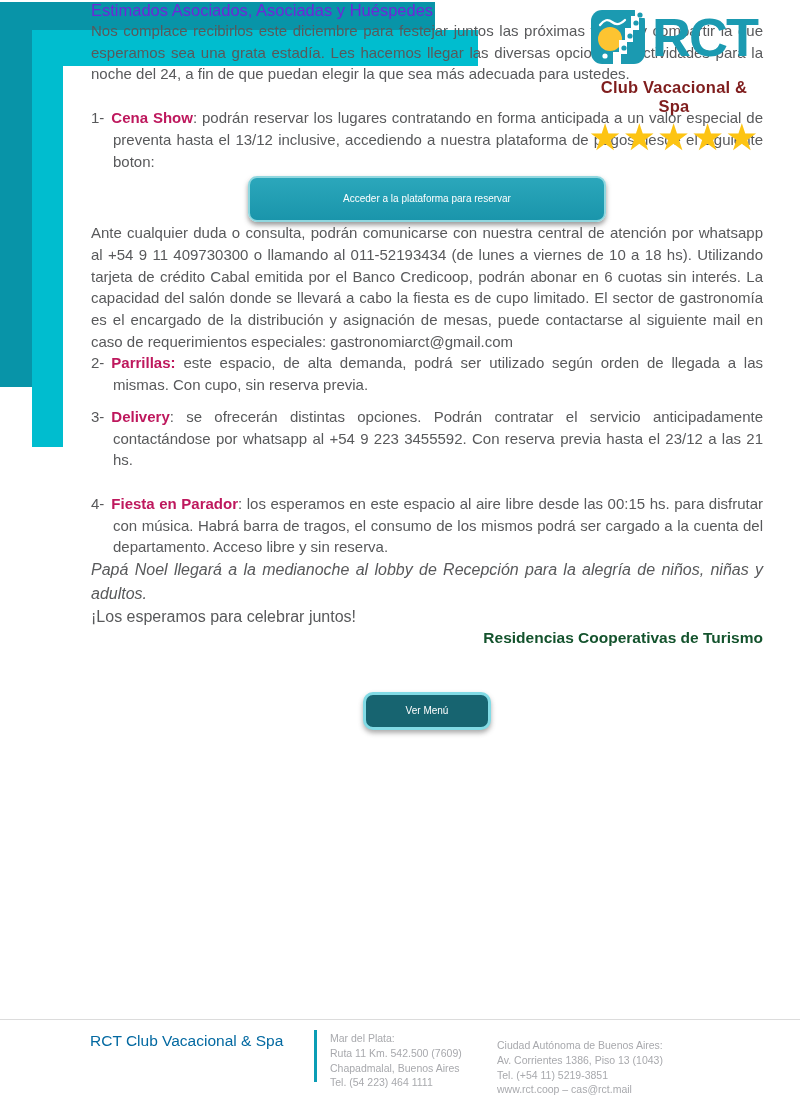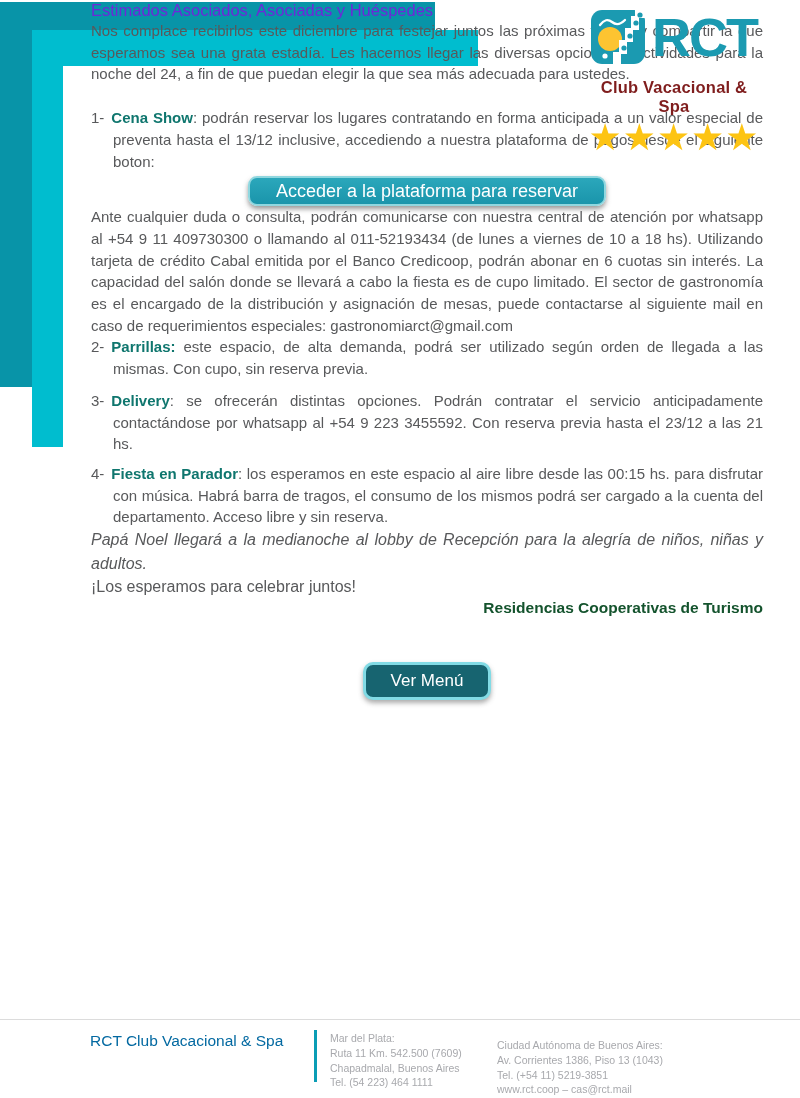--- a/index.html
+++ b/index.html
@@ -22,38 +22,38 @@
   .logo-stars{margin-top:2px;font-size:37px;line-height:40px;color:#fdc413;letter-spacing:1px;white-space:nowrap;}
 
   
   .content{position:absolute;left:91px;top:0;width:672px;z-index:10;
     font-size:15px;line-height:21.7px;color:#58595b;}
   .content p{margin:0;}
   .greeting{margin-top:143px;font-size:16.5px;line-height:20px;color:#6d28d9;}
   .intro{margin-top:15px;text-align:justify;}
   .item{text-align:justify;padding-left:22px;text-indent:-22px;}
   .item .num{margin-right:7px;}
-  .item .ttl{color:#0f766e;font-weight:bold;}
+  .item .ttl{color:#be185d;font-weight:bold;}
   .item-1{margin-top:22px;}
   .item-2{}
   .item-3{margin-top:10px;}
-  .item-4{margin-top:8px;}
+  .item-4{margin-top:22px;}
   .pay-info{margin-top:7px;text-align:justify;}
   .btn-row{margin-top:4px;text-align:center;line-height:0;}
-  .btn-reserve{display:inline-block;box-sizing:border-box;width:358px;padding:4px 0;
+  .btn-reserve{display:inline-block;box-sizing:border-box;width:358px;padding:12px 0;
     background:linear-gradient(#2ba7bb,#1a95ab);border:2px solid #90d7df;border-radius:9px;
-    color:#ffffff;font-size:18px;line-height:18px;font-family:inherit;cursor:pointer;
+    color:#ffffff;font-size:10px;line-height:18px;font-family:inherit;cursor:pointer;
     box-shadow:0 3px 5px rgba(70,70,70,.55);}
   .santa{margin-top:12px;font-style:italic;font-size:16px;line-height:24px;text-align:justify;}
   .closing{margin-top:16px;font-size:16px;line-height:22px;}
   .signature{margin-top:14px;font-size:15.5px;line-height:20px;font-weight:bold;color:#14532d;text-align:right;}
   .btn-menu-row{margin-top:44px;text-align:center;line-height:0;}
   .btn-menu{display:inline-block;box-sizing:border-box;width:128px;padding:7px 0;
     background:#176470;border:3px solid #82dbe5;border-radius:10px;
-    color:#ffffff;font-size:17px;line-height:18px;font-family:inherit;cursor:pointer;
+    color:#ffffff;font-size:10px;line-height:18px;font-family:inherit;cursor:pointer;
     box-shadow:0 3px 5px rgba(70,70,70,.45);}
 
   
   .footer-line{position:absolute;left:0;top:1019px;width:800px;height:1px;background:#dcdcdc;z-index:10;}
   .footer-brand{position:absolute;left:90px;top:1032px;font-size:15.5px;color:#0369a1;z-index:10;}
   .footer-bar{position:absolute;left:314px;top:1030px;width:3px;height:52px;background:#0b9db5;z-index:10;}
   .footer-col{position:absolute;z-index:10;font-size:10.5px;line-height:14.8px;color:#a8a9ad;}
   .footer-col1{left:330px;top:1031px;}
   .footer-col2{left:497px;top:1038px;}
 </style>

